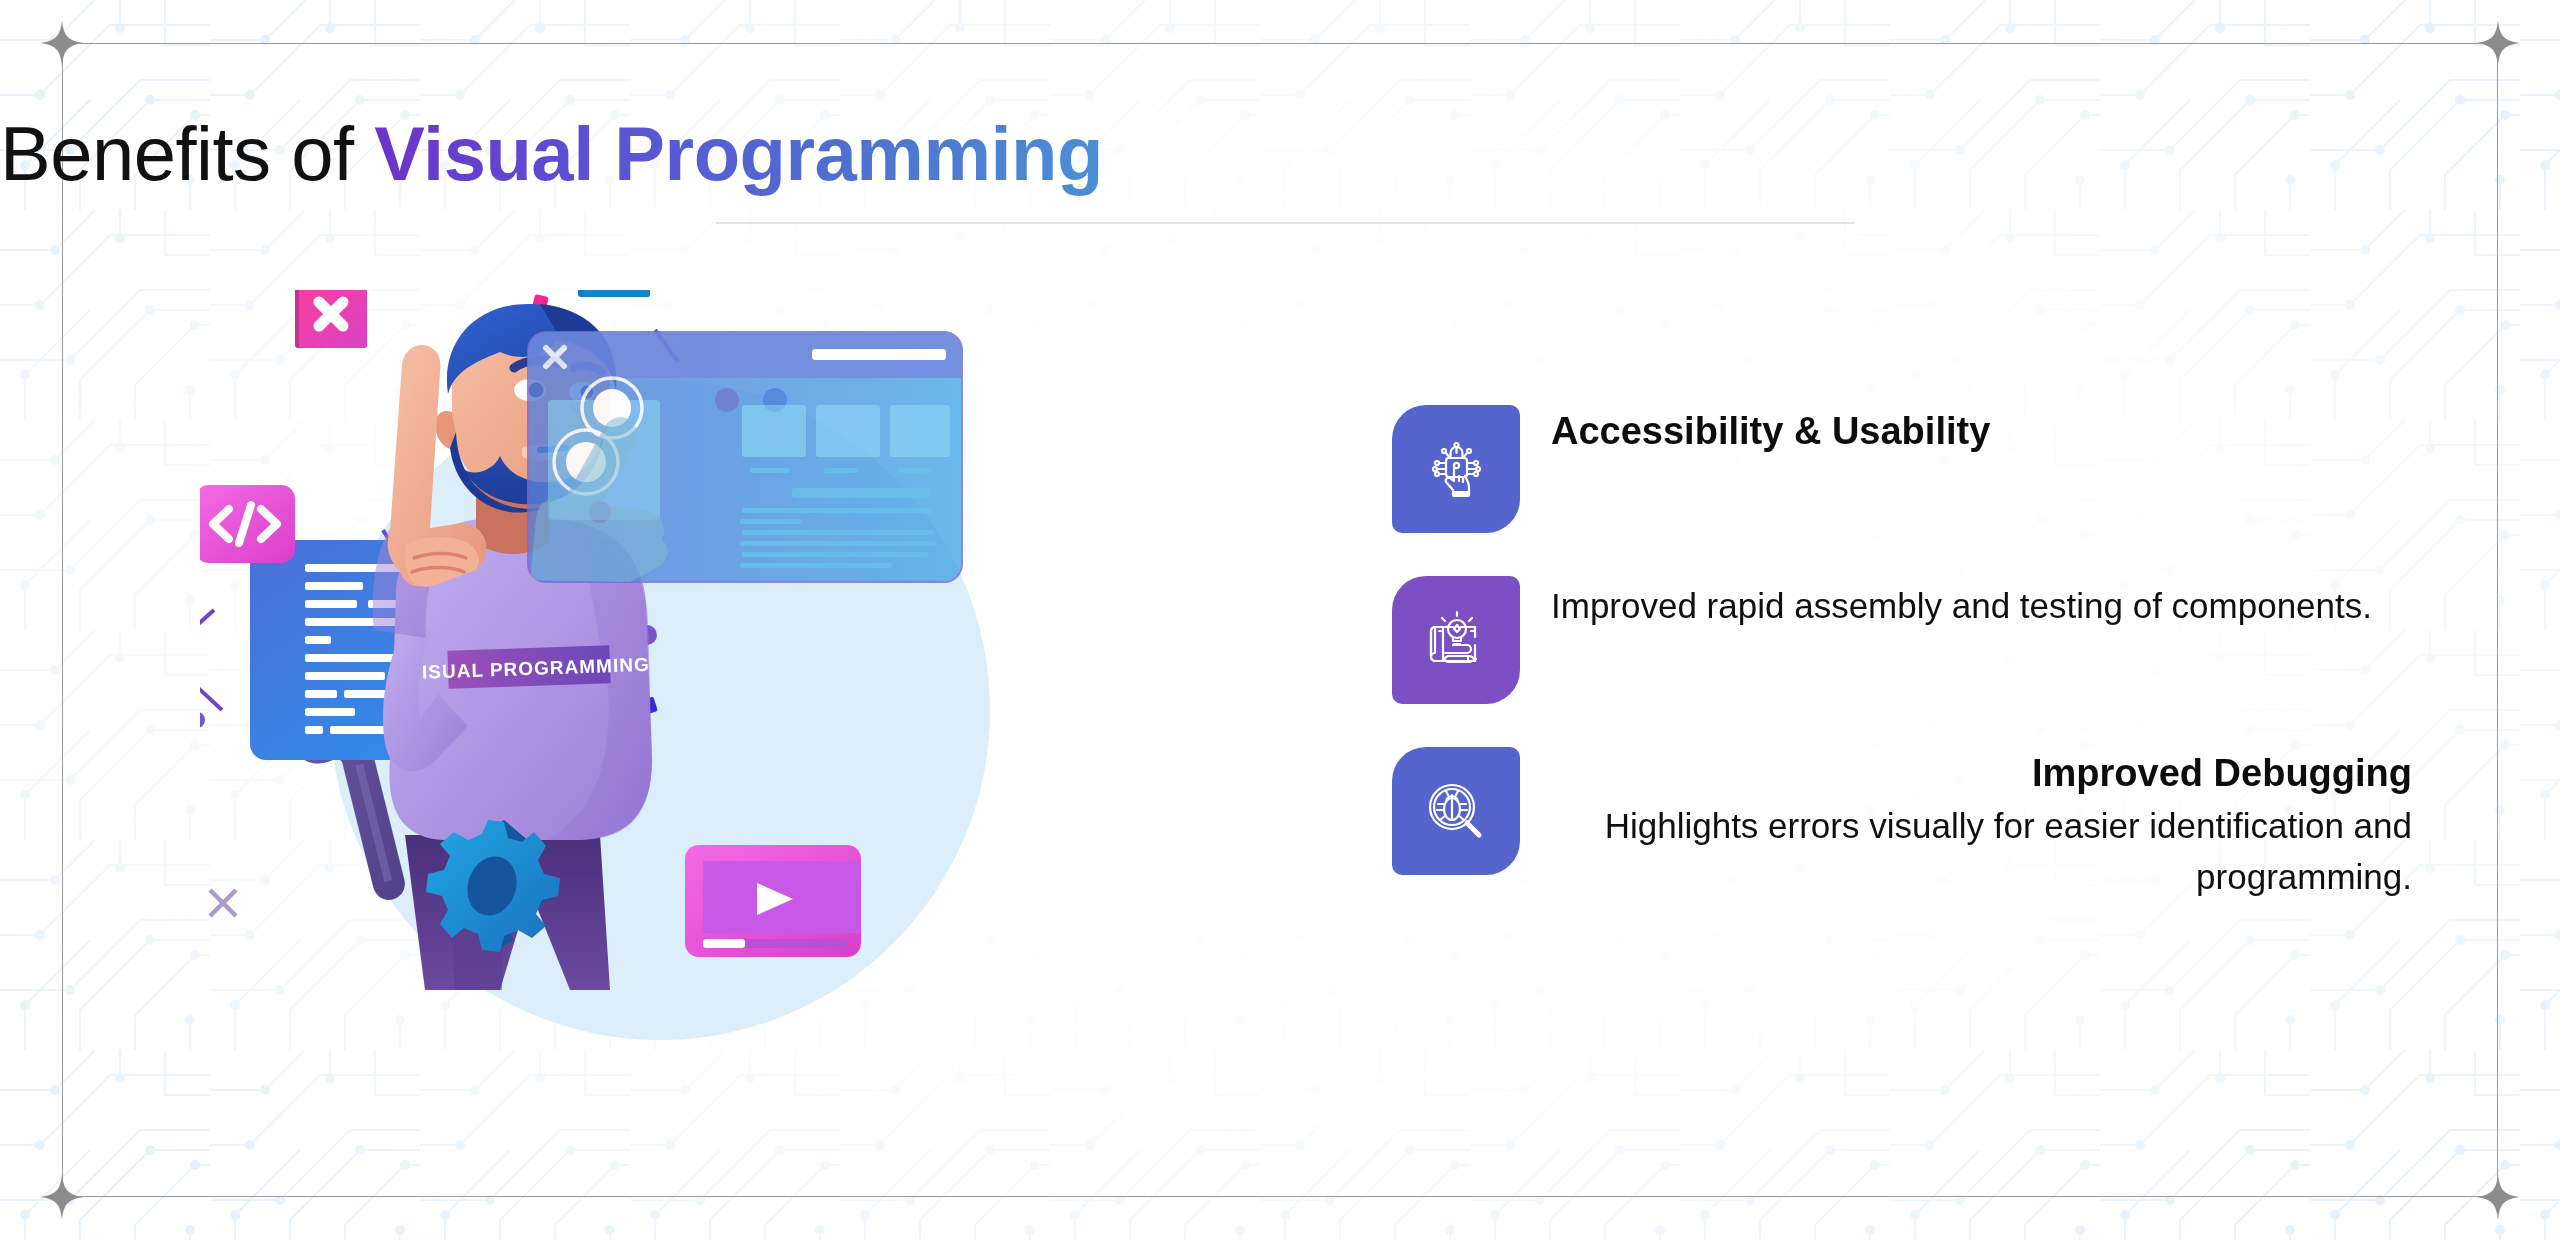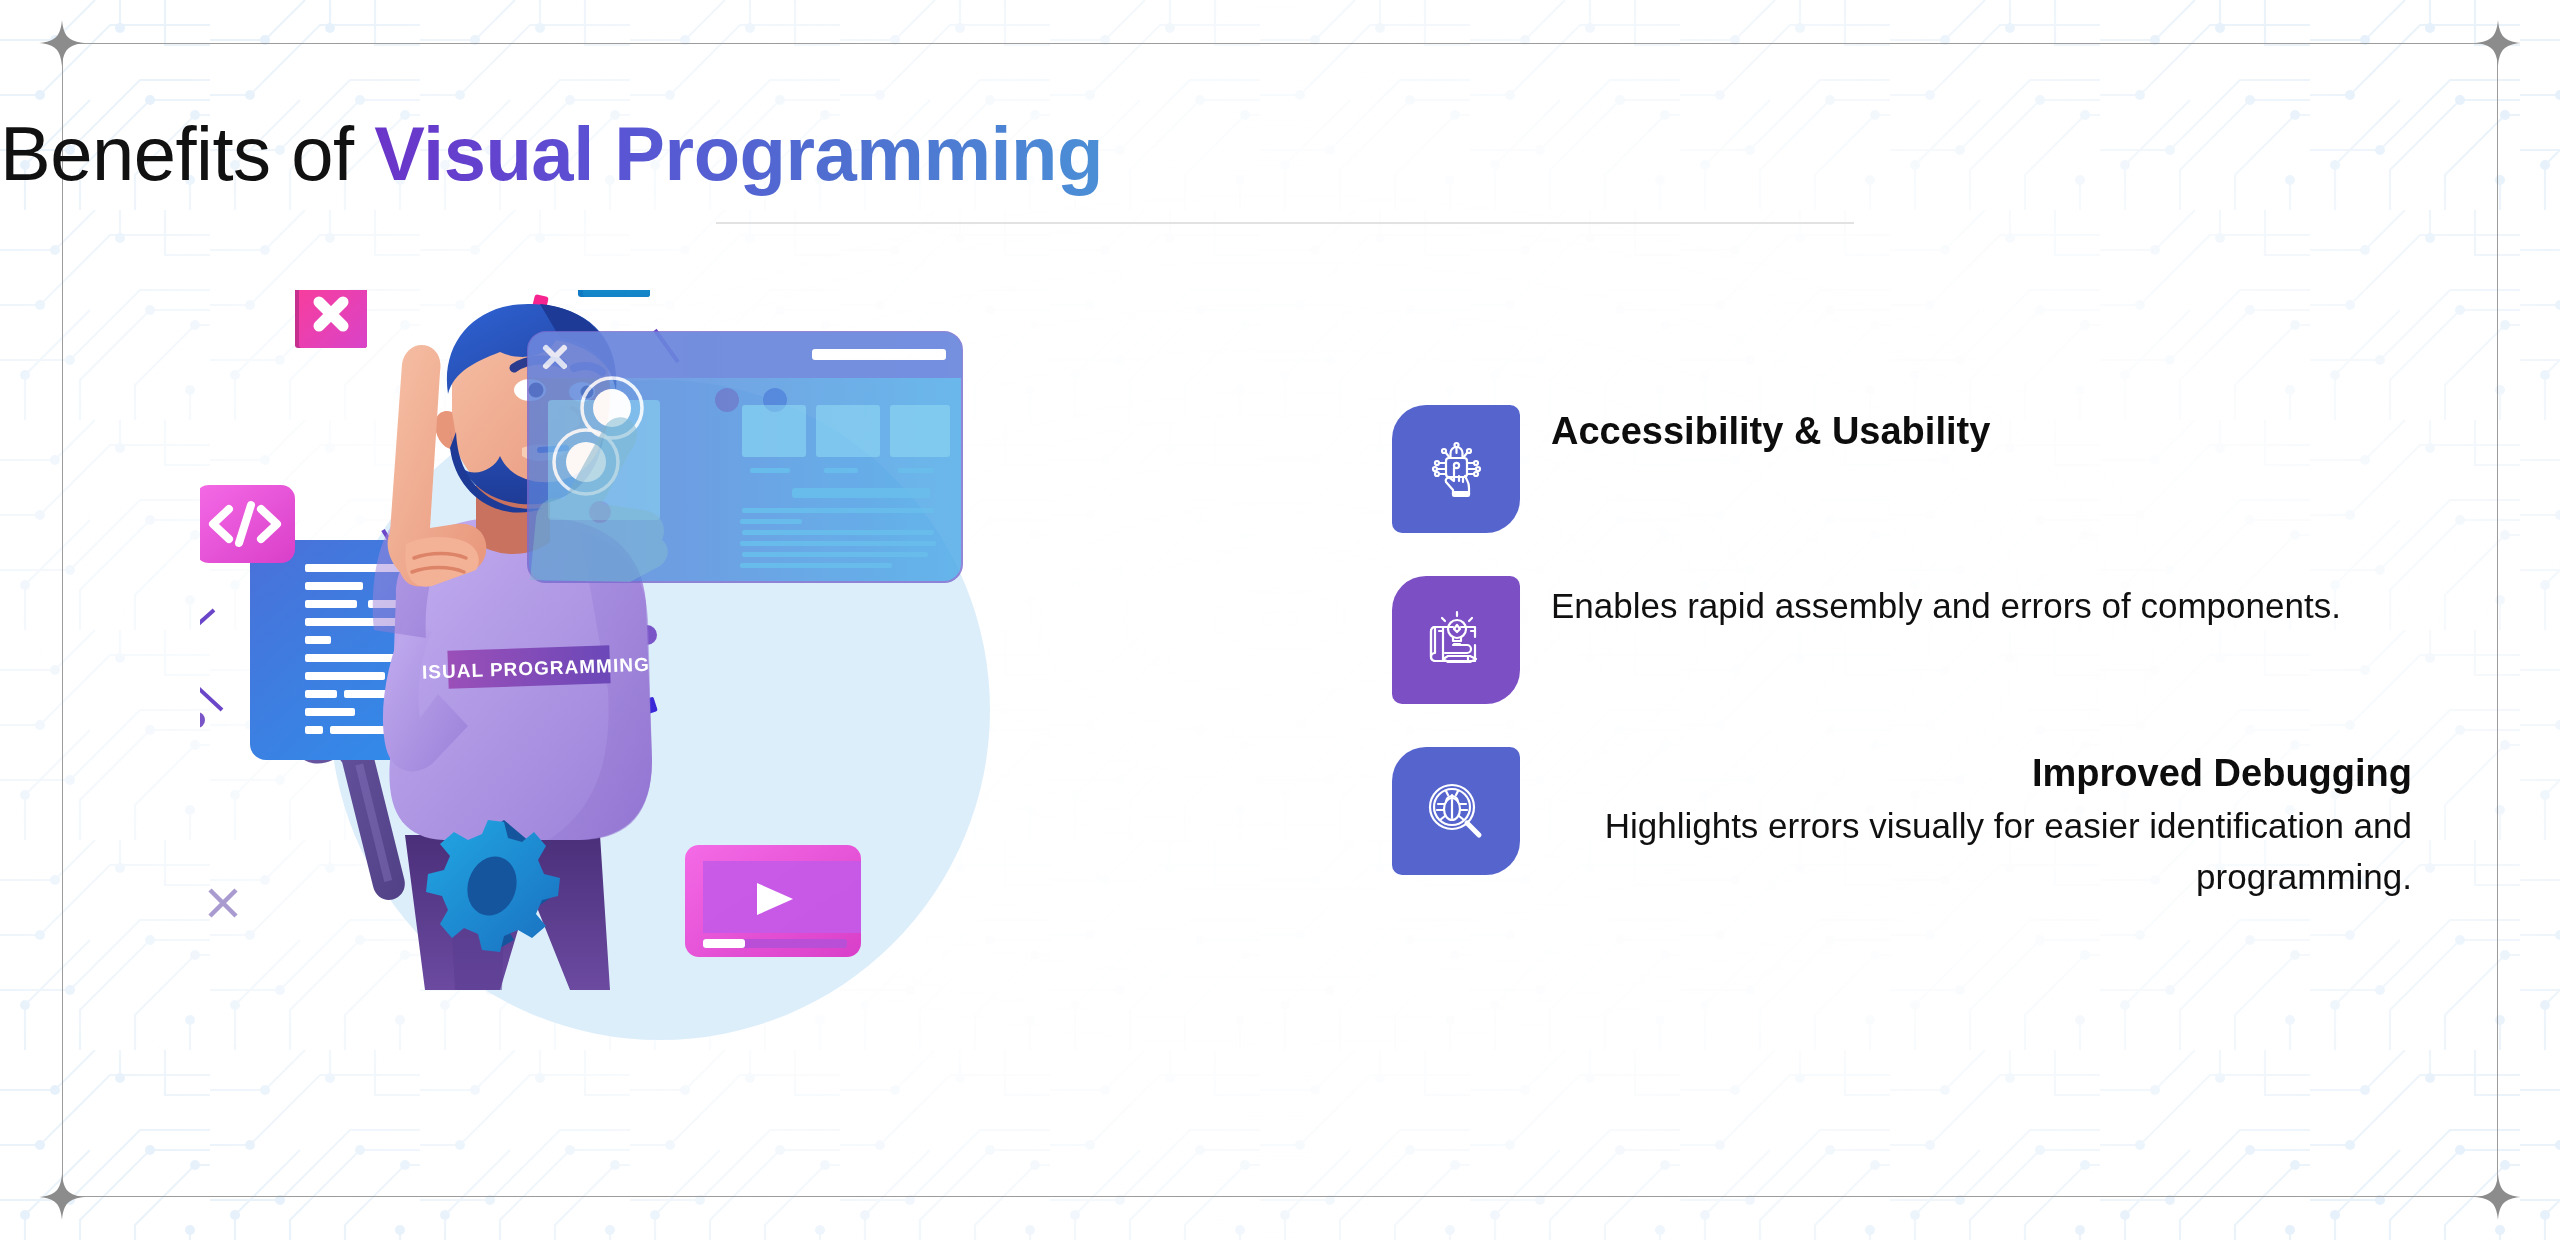--- a/index.html
+++ b/index.html
@@ -462,21 +462,21 @@
         <path d="M32 32 v4 h8 v-4"></path>
         <path d="M33 39 h6"></path>
         <path d="M33 24 l3 -4 l3 4 l-3 3 z"></path>
         <path d="M36 11 v-4 M24 16 l-3 -3 M48 16 l3 -3 M22 26 h-4 M50 26 h4"></path>
         <path d="M24 48 h22 a4 4 0 0 0 0 -8 h-14"></path>
         <path d="M22 54 l5 -3 h22 l6 3 l-6 3 h-22 z"></path>
         <path d="M47 51 v6"></path>
       </svg>
     </div>
     <div class="btext">
-      <div class="bbody">Enables rapid assembly and errors of components.</div>
+      <div class="bbody">Improved rapid assembly and testing of components.</div>
     </div>
   </div>
 
   <div class="benefit">
     <div class="tile" style="background:#5665ce">
       <svg viewBox="0 0 70 70" xmlns="http://www.w3.org/2000/svg" fill="none" stroke="#ffffff" stroke-width="2.2" stroke-linecap="round" stroke-linejoin="round">
         <circle cx="31" cy="31" r="22"></circle>
         <circle cx="31" cy="31" r="18"></circle>
         <path d="M46 47 L58 59" stroke-width="5"></path>
         <ellipse cx="31" cy="33" rx="8" ry="11"></ellipse>

